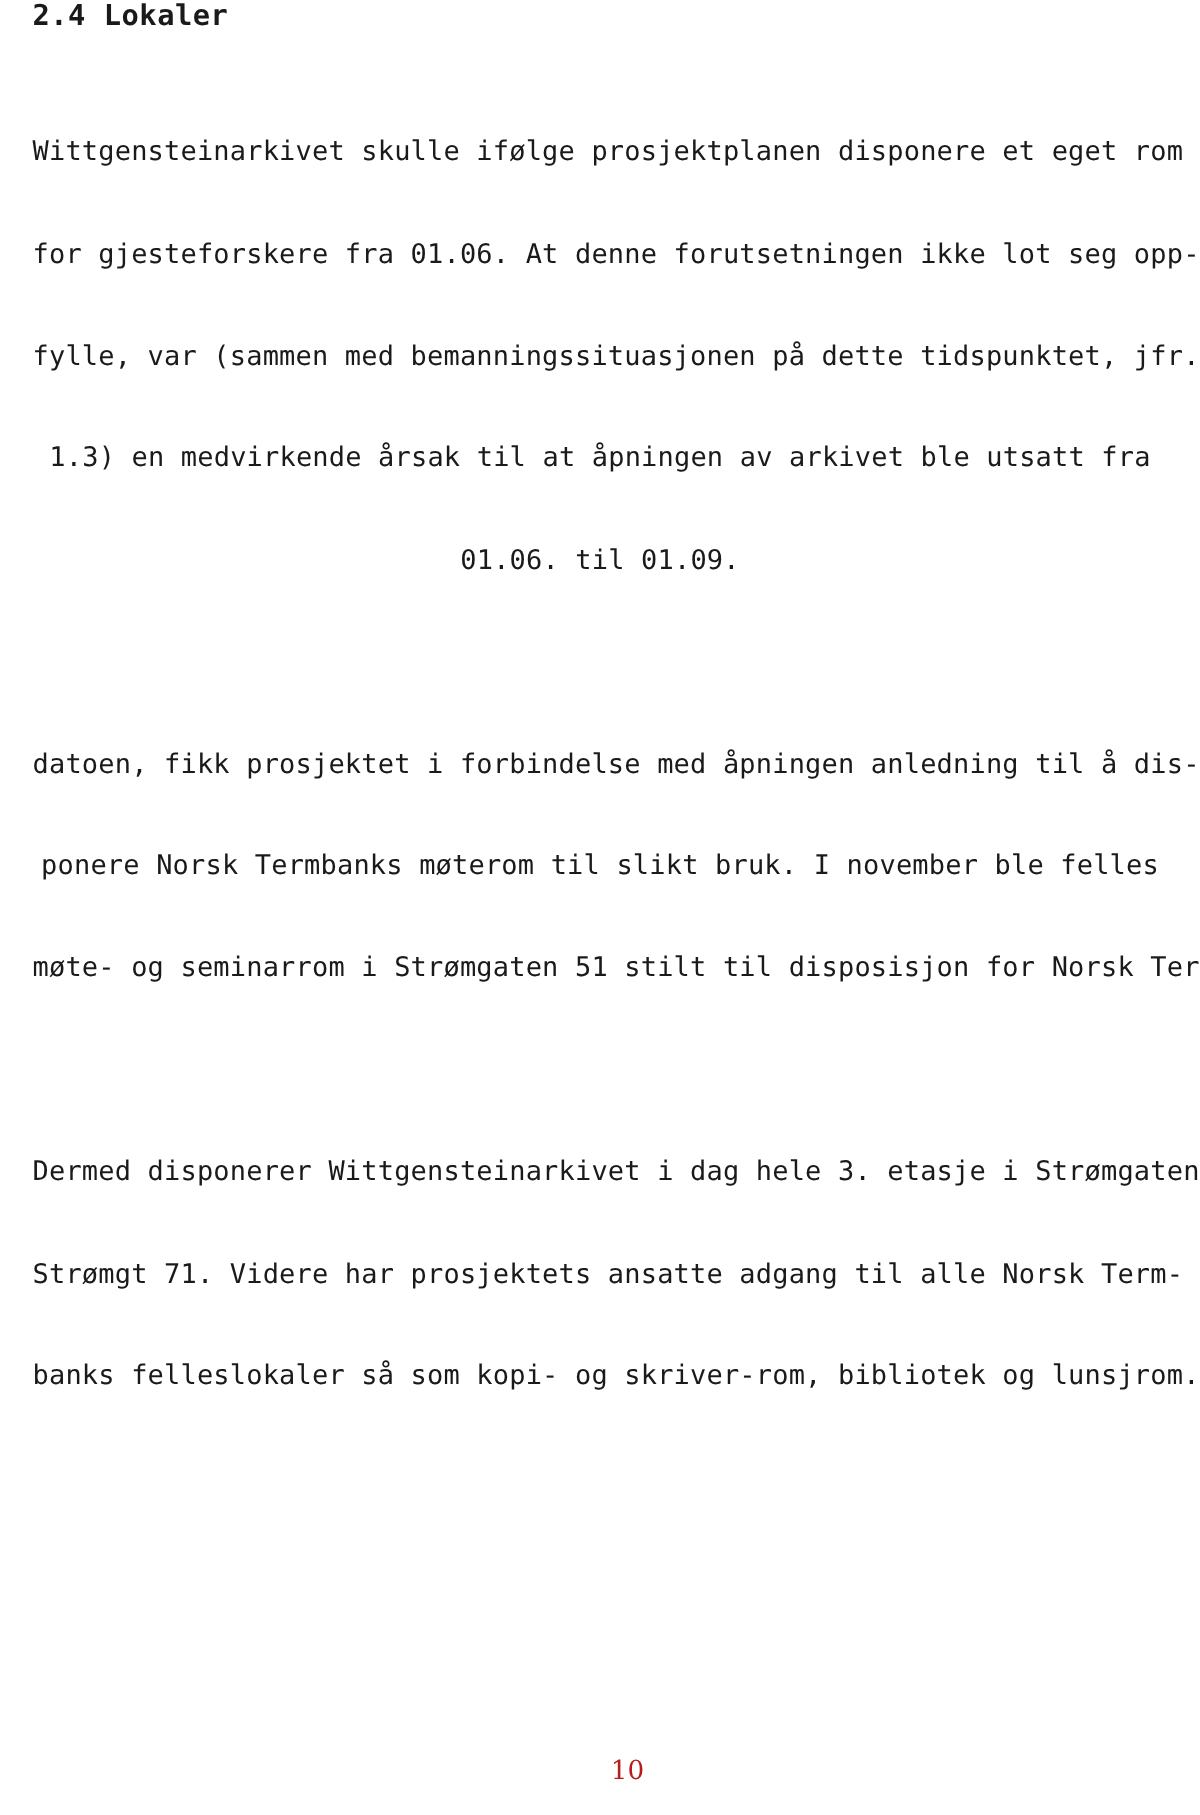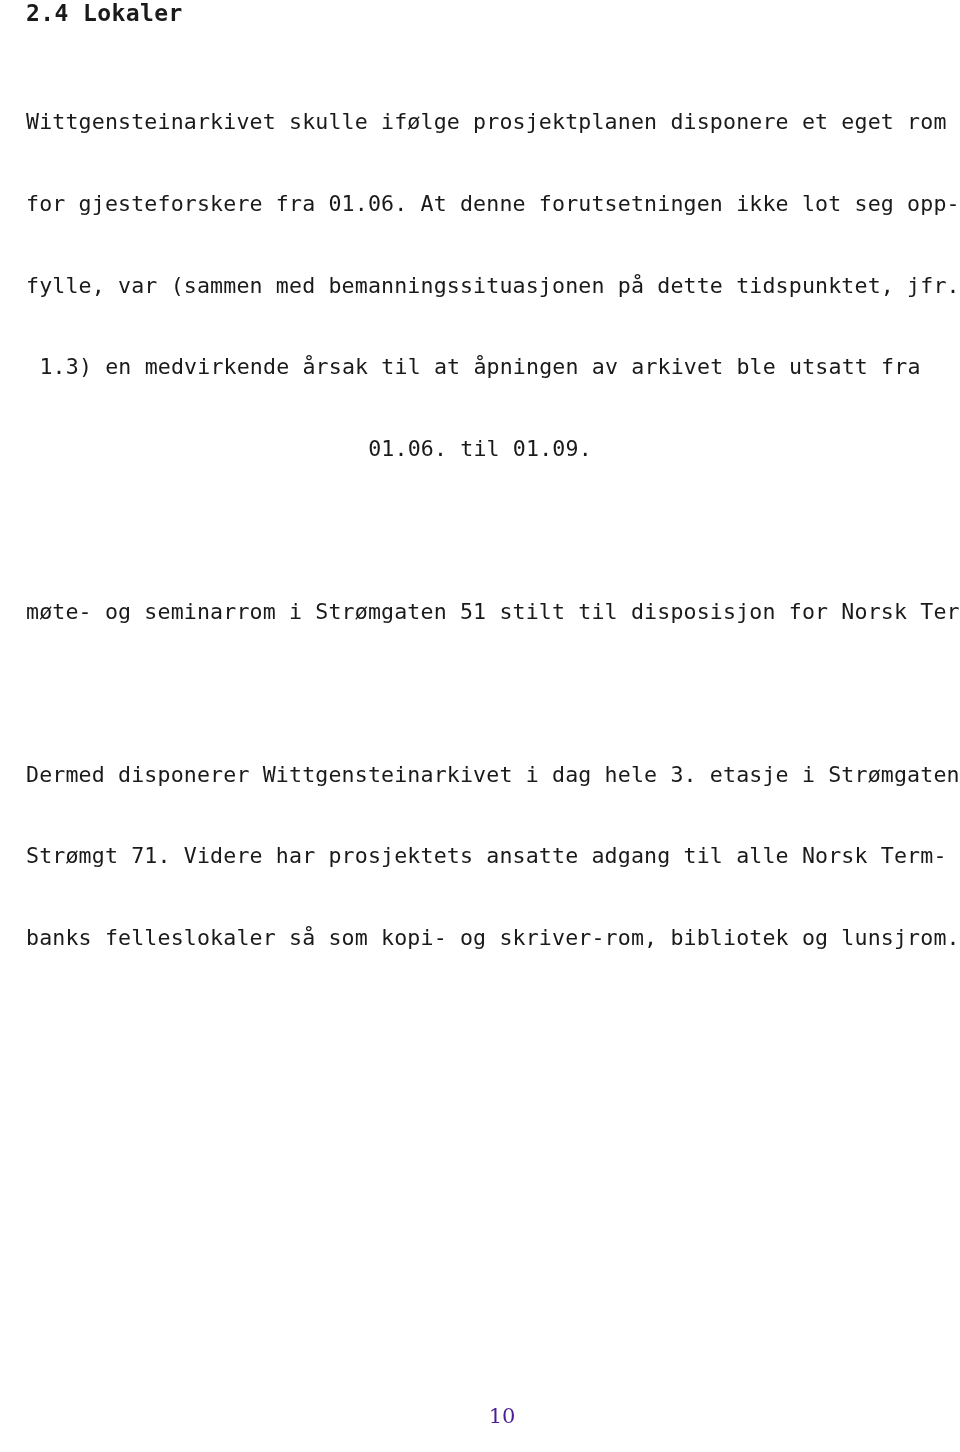--- a/index.html
+++ b/index.html
@@ -49,21 +49,21 @@
   .gap-md { height: 27px; }
   .gap-lg { height: 54px; }
   .page-number {
     position: absolute;
     left: 12px;
     right: 0;
     top: 1404px;
     text-align: center;
     font-family: "DejaVu Serif", "Liberation Serif", serif;
     font-size: 21px;
-    color: #4c1d95;
+    color: #b91c1c;
     padding-left: 32px;
   }
 </style>
 </head>
 <body>
 
 <div class="page">
 
   <h2 class="section-heading">2.4 Lokaler</h2>
 
@@ -73,20 +73,22 @@
     <span class="ln">Wittgensteinarkivet skulle ifølge prosjektplanen disponere et eget rom</span>
     <span class="ln">for gjesteforskere fra 01.06. At denne forutsetningen ikke lot seg opp-</span>
     <span class="ln">fylle, var (sammen med bemanningssituasjonen på dette tidspunktet, jfr.</span>
     <span class="ln">1.3) en medvirkende årsak til at åpningen av arkivet ble utsatt fra</span>
     <span class="ln">01.06. til 01.09.</span>
   </p>
 
   <div class="gap-md"></div>
 
   <p class="para">
+    <span class="ln">datoen, fikk prosjektet i forbindelse med åpningen anledning til å dis-</span>
+    <span class="ln">ponere Norsk Termbanks møterom til slikt bruk. I november ble felles</span>
     <span class="ln">møte- og seminarrom i Strømgaten 51 stilt til disposisjon for Norsk Ter-</span>
   </p>
 
   <div class="gap-sm"></div>
 
   <p class="para">
     <span class="ln">Dermed disponerer Wittgensteinarkivet i dag hele 3. etasje i Strømgaten</span>
     <span class="ln">Strømgt 71. Videre har prosjektets ansatte adgang til alle Norsk Term-</span>
     <span class="ln">banks felleslokaler så som kopi- og skriver-rom, bibliotek og lunsjrom.</span>
   </p>

